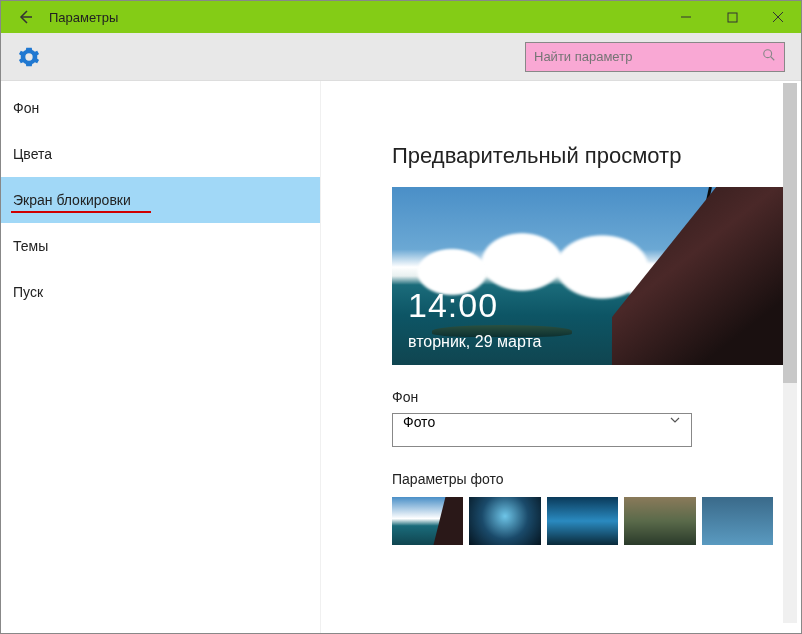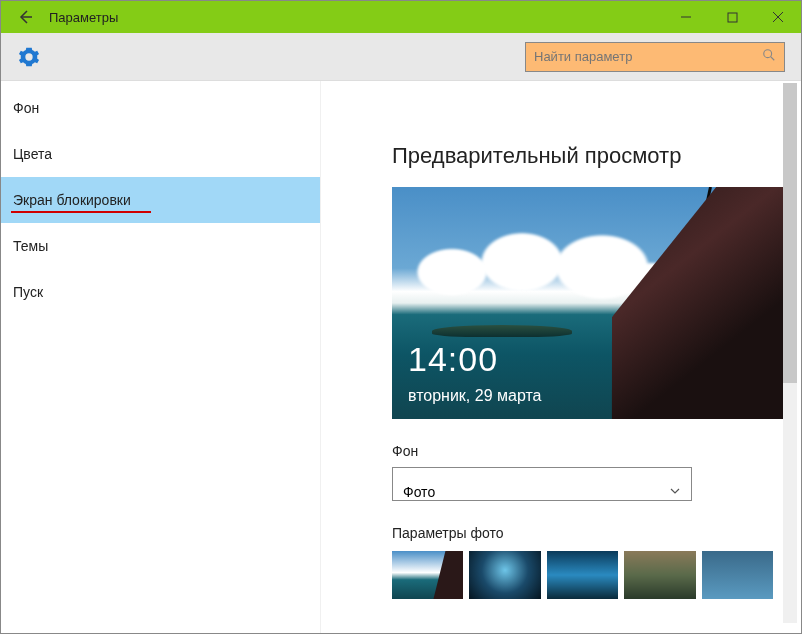--- a/index.html
+++ b/index.html
@@ -56,21 +56,21 @@
     font-weight: 600;
     letter-spacing: 0.5px;
     margin-left: 16px;
     color: #222;
   }
   .header .spacer { flex:1; }
   .searchbox {
     width: 260px;
     height: 30px;
     border: 1px solid #888;
-    background: #fdba74;
+    background: #f9a8d4;
     display:flex;
     align-items:center;
     padding: 0 8px;
   }
   .searchbox input {
     border:none; background:transparent; outline:none;
     flex:1; font-size:13px; color:#555;
   }
   .searchbox .sicon { color:#888; font-size:14px; }
   .body {
@@ -113,21 +113,21 @@
   }
   .content h2 {
     font-size: 22px;
     font-weight: 400;
     color:#222;
     margin-bottom: 18px;
     margin-top: 44px;
   }
   .preview {
     width: 400px;
-    height: 232px;
+    height: 178px;
     position:relative;
     overflow:hidden;
     background: linear-gradient(to bottom, #4a8fc7 0%, #6ba8d4 35%, #fff 45%, #e8f0f0 50%, #1a6b7a 55%, #0d5565 72%, #104550 100%);
   }
   .clouds {
     position:absolute; top:25px; left:10px;
     width: 260px; height: 110px;
     background: radial-gradient(ellipse 60px 40px at 50px 60px, #fff 0%, #fff 55%, transparent 60%),
                 radial-gradient(ellipse 70px 50px at 120px 50px, #fff 0%, #fff 55%, transparent 60%),
                 radial-gradient(ellipse 80px 55px at 200px 55px, #fff 0%, #fff 55%, transparent 60%),
@@ -162,21 +162,21 @@
     margin-top: 24px;
     font-size: 14px;
     color: #222;
   }
   .dropdown {
     margin-top: 8px;
     width: 300px;
     height: 34px;
     border: 1px solid #888;
     display:flex;
-    align-items:flex-end;
+    align-items:flex-start;
     padding: 0 10px;
     background:#fff;
     cursor:pointer;
   }
   .dropdown .dval { flex:1; font-size:14px; }
   .dropdown .chev { font-size:12px; color:#555; }
   .thumbs {
     margin-top: 10px;
     display:flex;
     gap: 6px;

